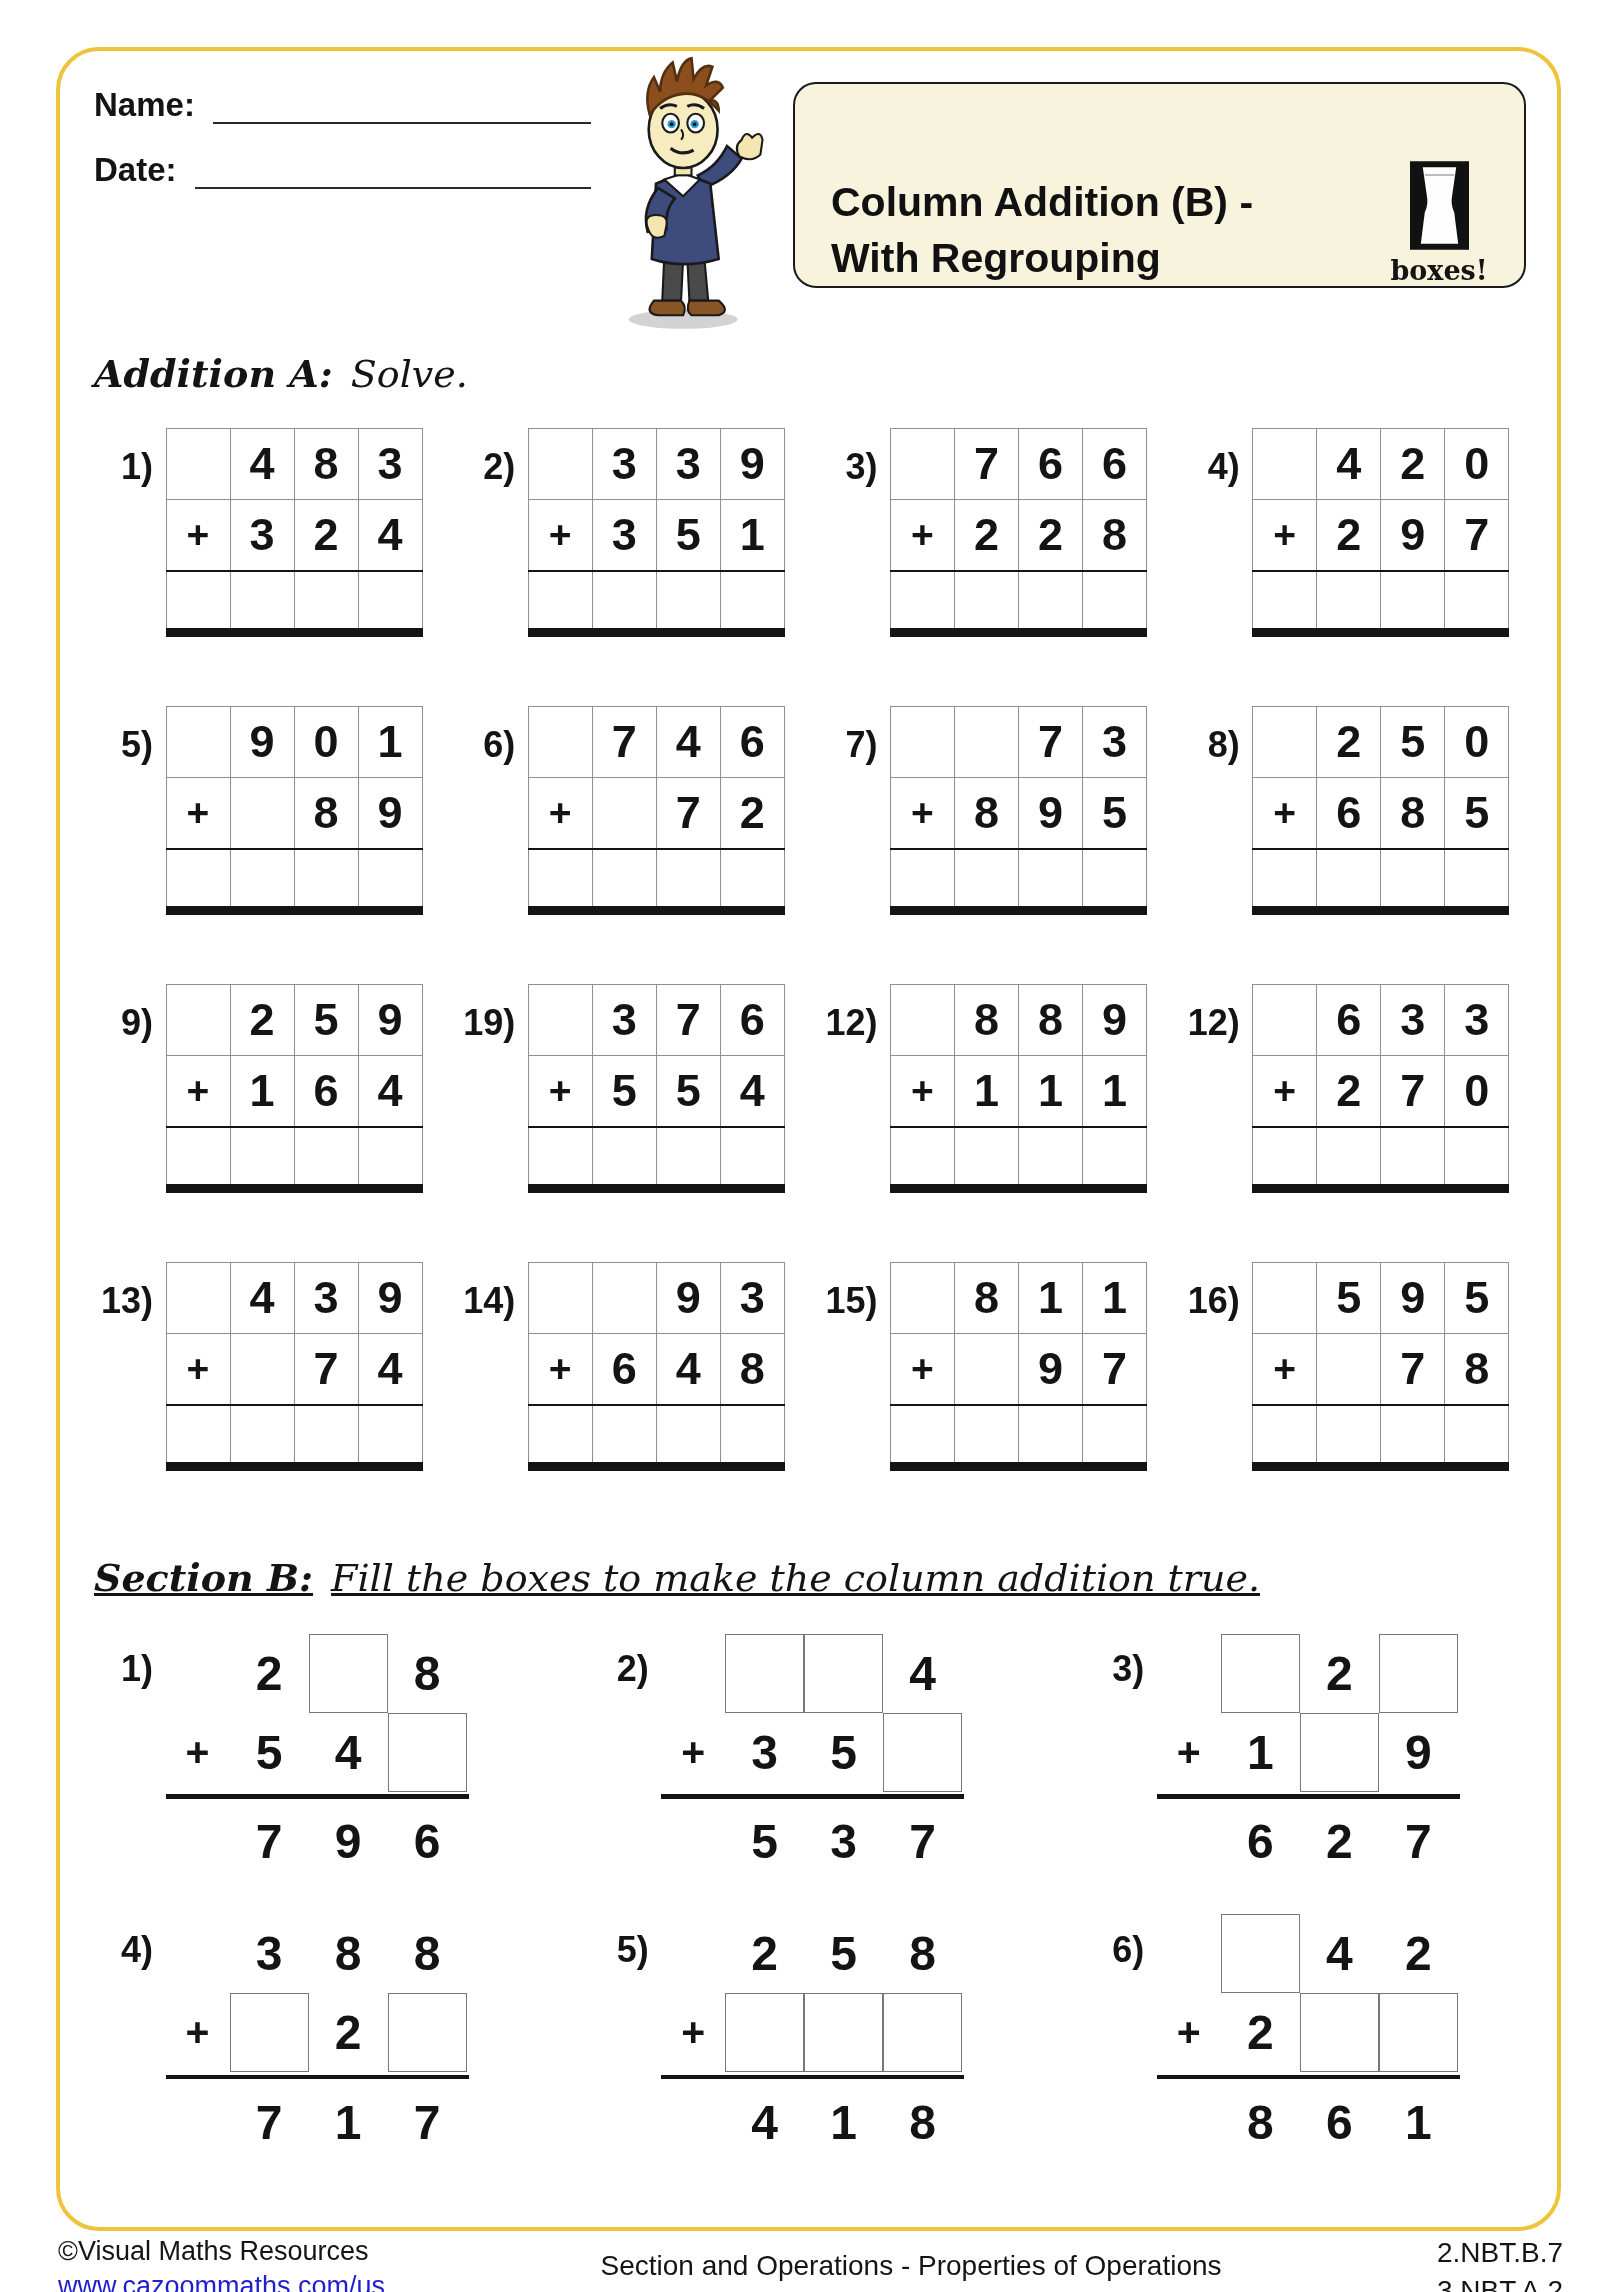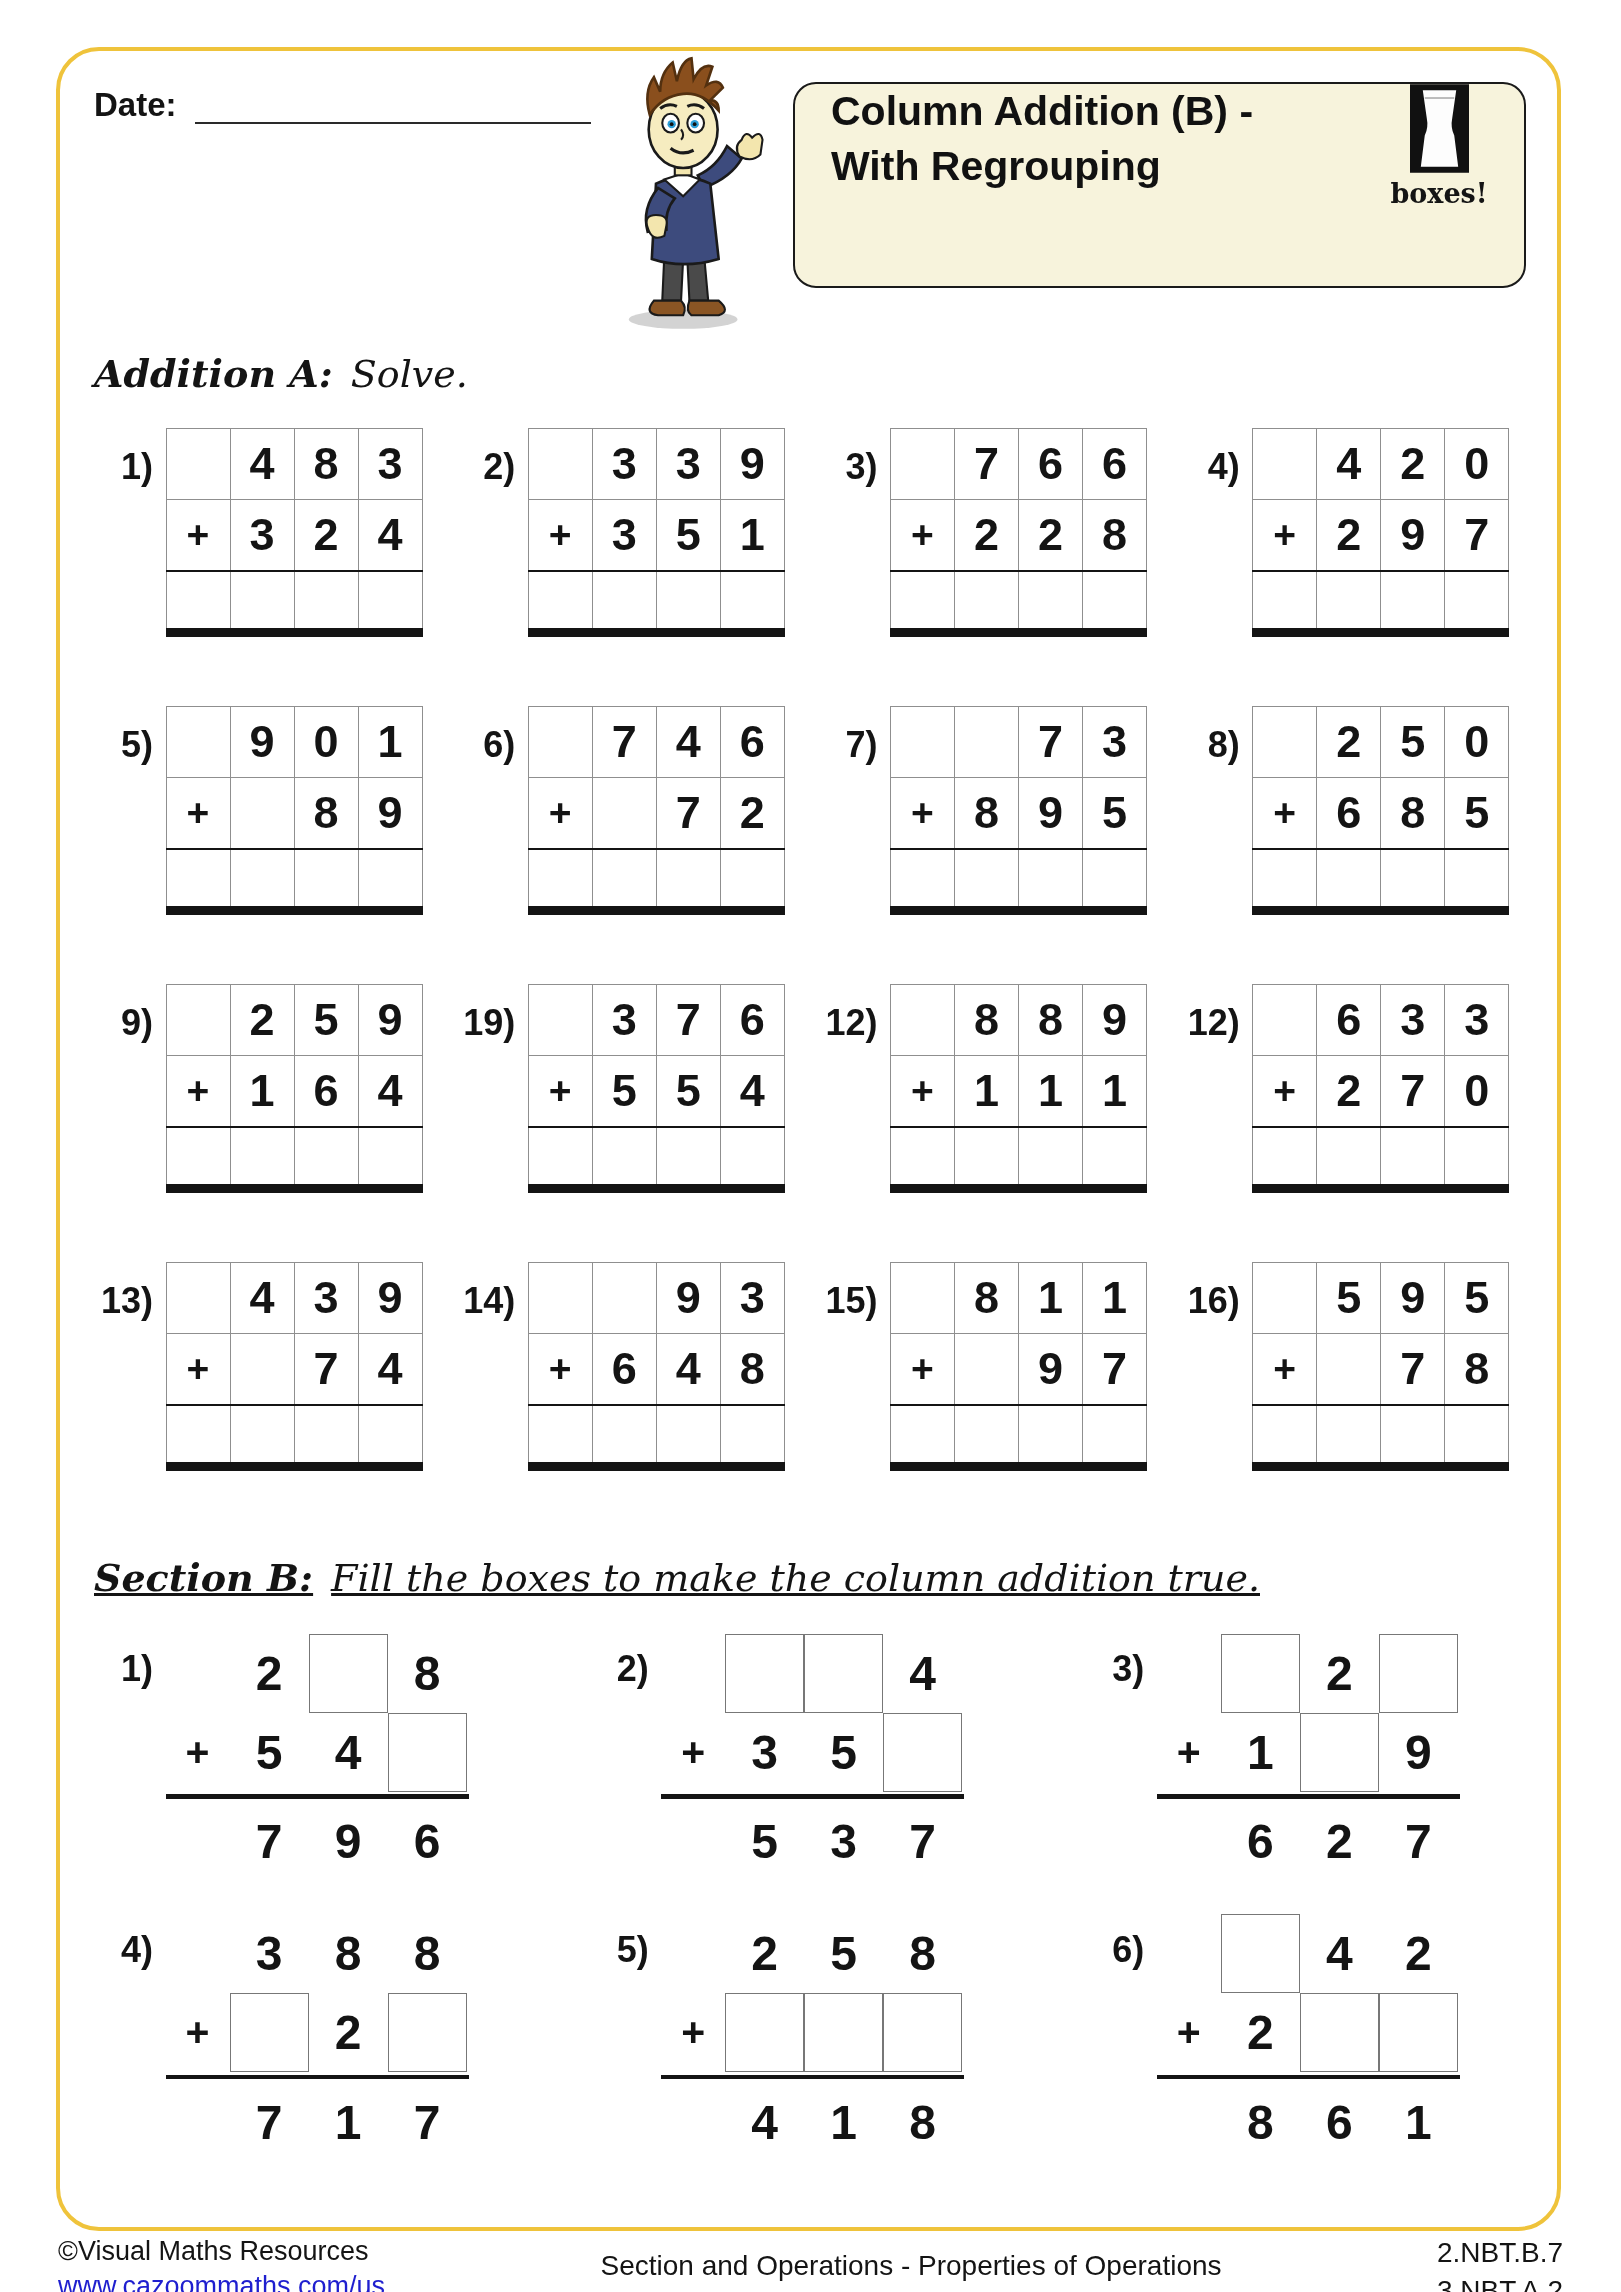--- a/index.html
+++ b/index.html
@@ -7,21 +7,21 @@
         font-family:"Liberation Sans",sans-serif;color:#141414;}
   .frame{position:absolute;left:56px;top:47px;width:1497px;height:2176px;
          border:4.5px solid #efc33b;border-radius:43px;}
   
   .name-date{position:absolute;left:94px;top:86px;width:497px;}
   .nd-row{display:flex;align-items:flex-end;margin-bottom:27px;}
   .nd-label{font-size:33px;font-weight:bold;}
   .nd-line{flex:1;border-bottom:2.7px solid #2a2a2a;margin-left:18px;height:36px;}
   .mascot{position:absolute;left:584px;top:50px;width:215px;height:282px;}
   .title-box{position:absolute;left:793px;top:82px;width:733px;height:206px;background:#f7f3dc;
-             border:2.7px solid #1a1a1a;border-radius:23px;display:flex;align-items:flex-start;
+             border:2.7px solid #1a1a1a;border-radius:23px;display:flex;align-items:flex-end;
              padding:0 27px 0 36px;box-sizing:border-box;}
   .title-text{flex:1;font-size:41px;font-weight:bold;line-height:1.35;color:#111;}
   .logo{width:116px;text-align:center;}
   .logo-word{font-family:"DejaVu Serif",serif;font-weight:bold;font-size:27px;margin-top:1.8px;}
   
   .sec-heading{position:absolute;left:94px;font-family:"DejaVu Serif",serif;font-size:38px;}
   .sec-heading .h1{font-weight:bold;font-style:italic;}
   .sec-heading .h2{font-style:italic;margin-left:18px;}
   .sec-a-h{top:351px;}
   .sec-b-h{top:1555px;text-decoration:underline;}
@@ -56,20 +56,24 @@
   .f-right{font-size:28px;text-align:right;line-height:1.35;}
 </style>
 </head>
 <body>
 
 <div class="page" data-name="worksheet-page">
   <div class="frame" data-name="page-border-frame"></div>
 
   <div class="name-date" data-name="name-date-block">
     <div class="nd-row">
+      <span class="nd-label" data-name="name-label">Name:</span>
+      <span class="nd-line" data-name="name-input-line"></span>
+    </div>
+    <div class="nd-row">
       <span class="nd-label" data-name="date-label">Date:</span>
       <span class="nd-line" data-name="date-input-line"></span>
     </div>
   </div>
 
   <div class="mascot" data-name="mascot-boy-illustration">
     <svg viewBox="0 0 200 270" width="215" height="282">
       <ellipse cx="92" cy="258" rx="52" ry="9" fill="#c4c4c4" opacity="0.75"></ellipse>
 
       <path d="M74,196 L72,240 L90,240 L92,200 Z" fill="#4a4a4a" stroke="#1a1a1a" stroke-width="2"></path>

